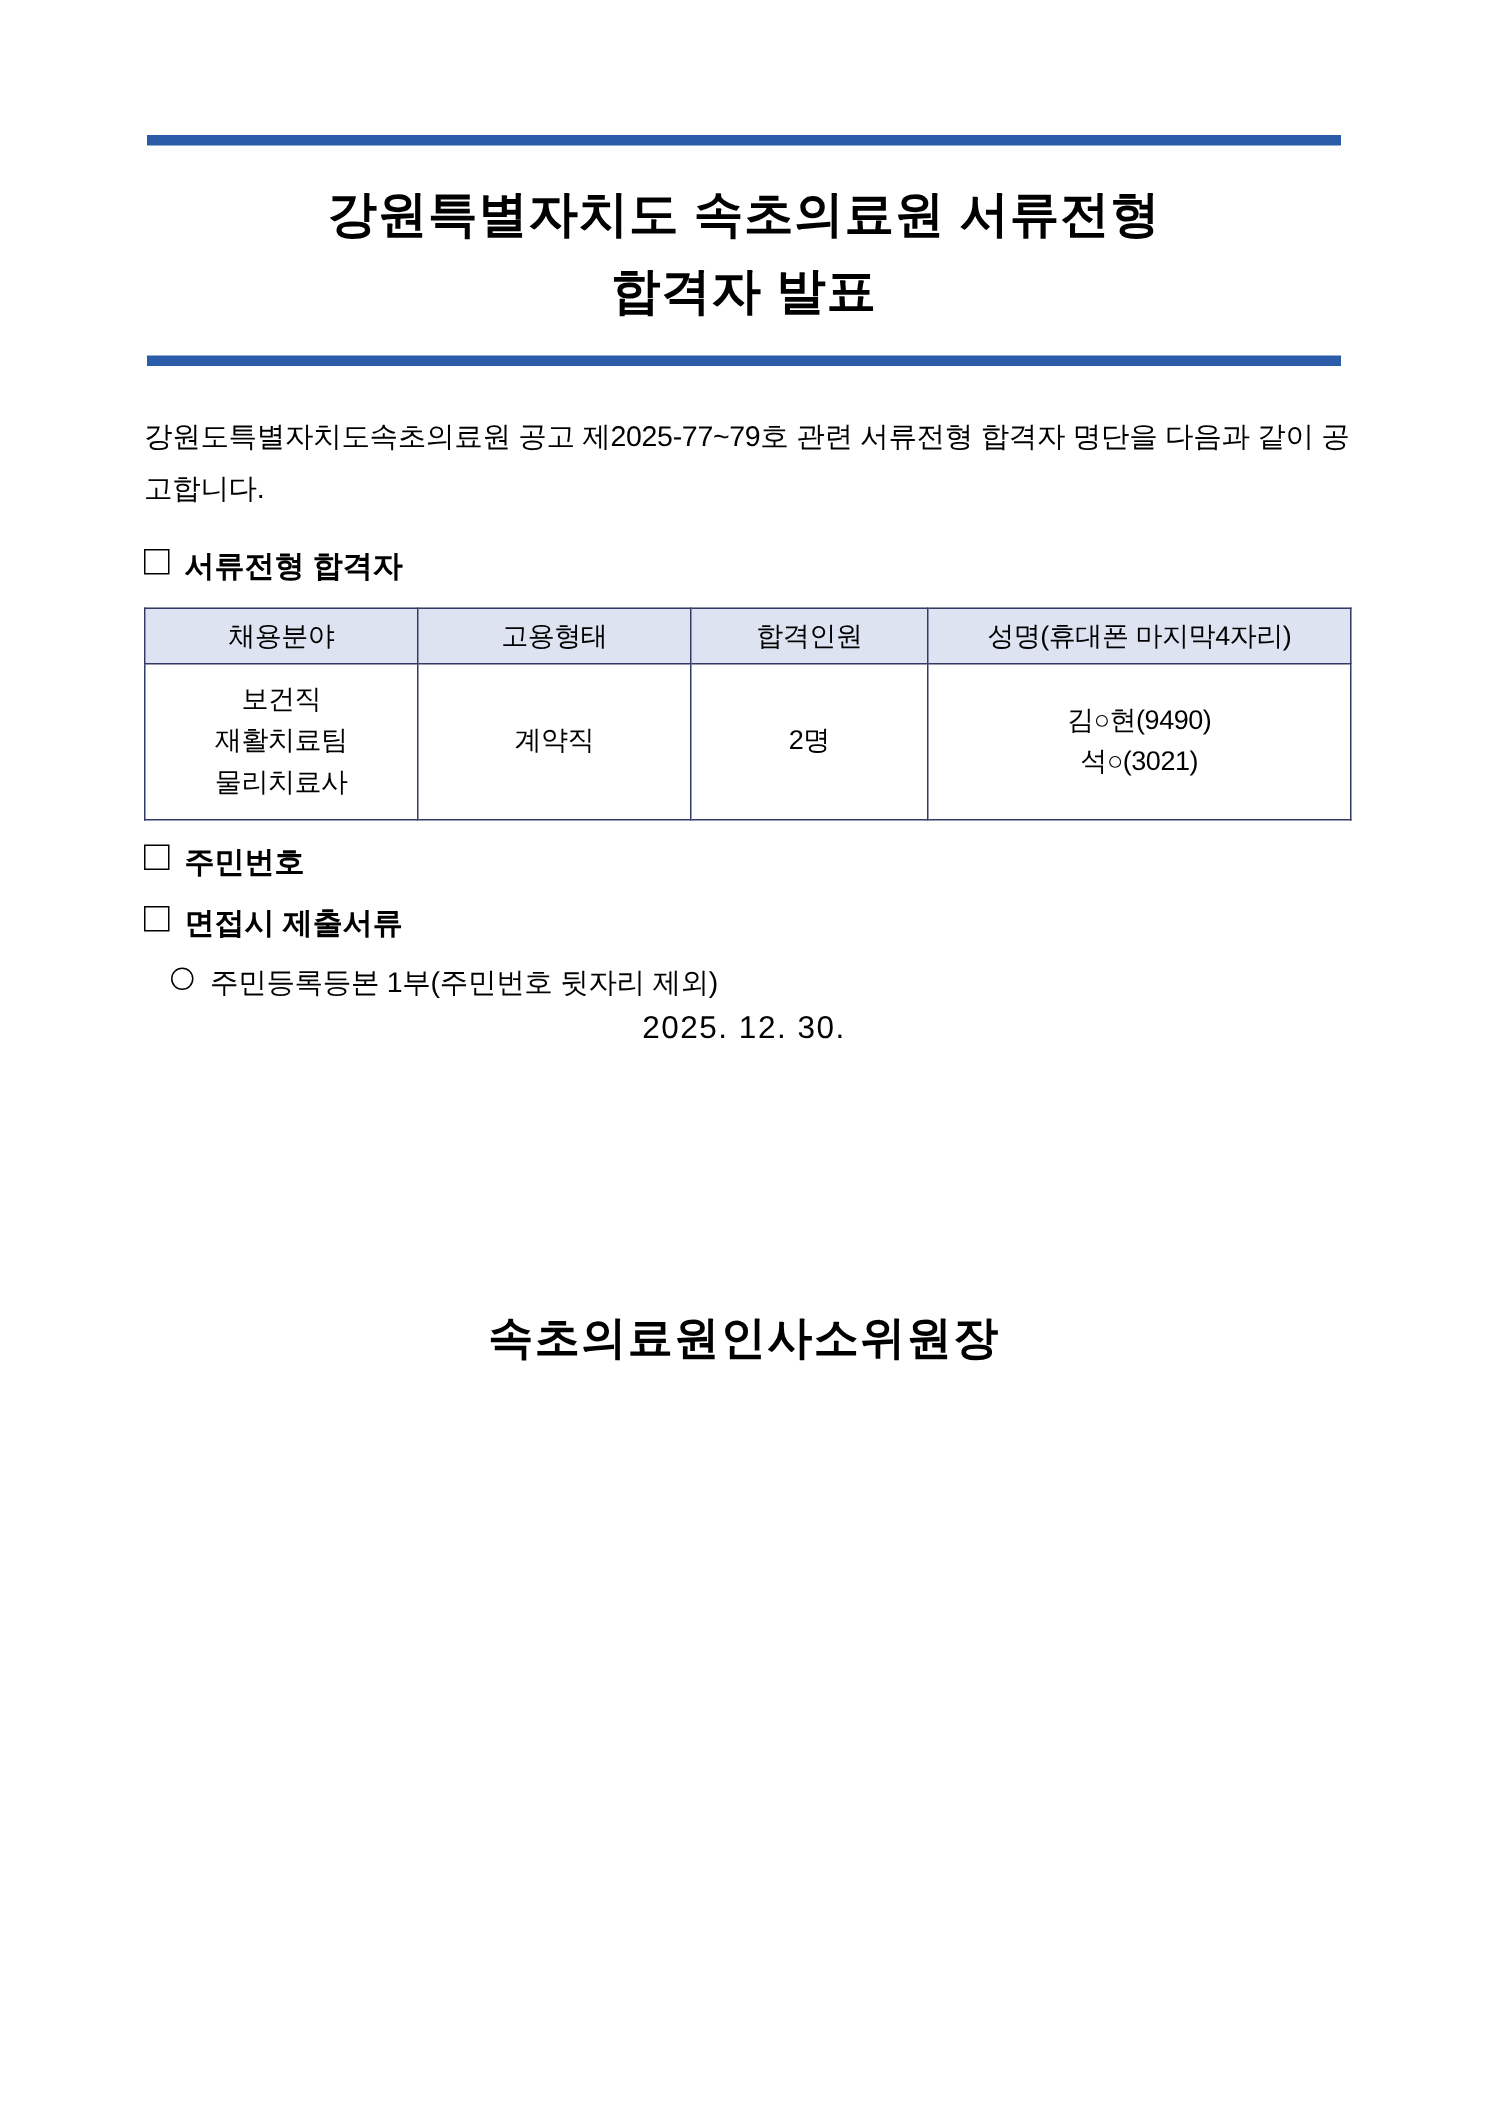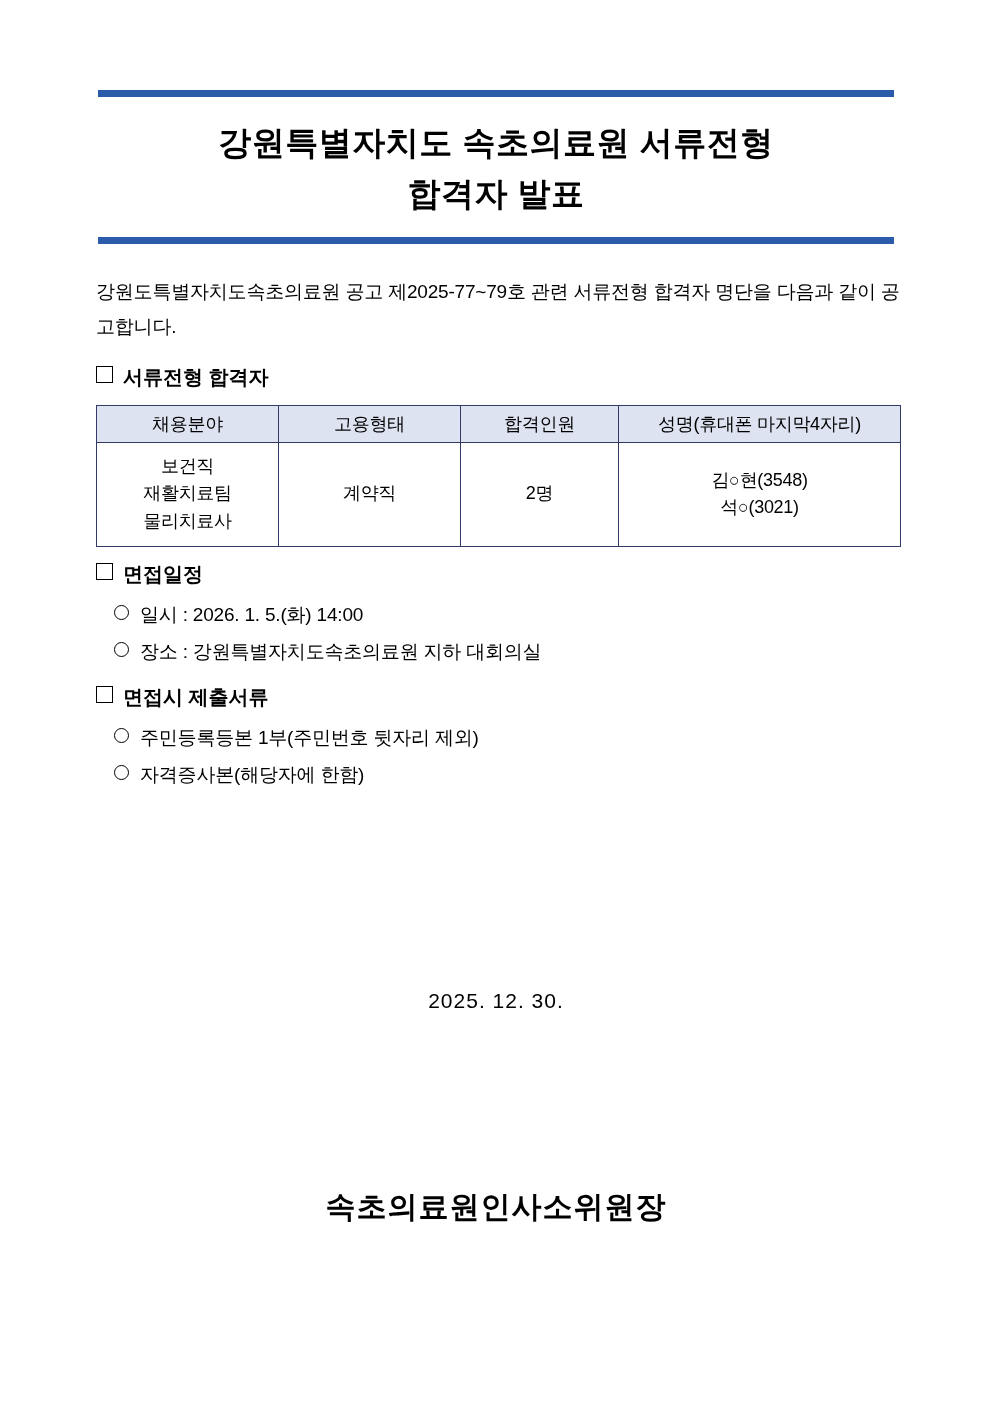--- a/index.html
+++ b/index.html
@@ -118,21 +118,20 @@
     border-radius: 50%;
     margin-right: 11px;
     vertical-align: 1px;
   }
 
   
   .date {
     text-align: center;
     font-size: 21px;
     letter-spacing: 1px;
-    margin-top: 196px;
   }
 
   
   .signature {
     text-align: center;
     font-size: 30px;
     font-weight: bold;
     letter-spacing: 1px;
     margin-top: 174px;
   }
@@ -170,39 +169,34 @@
         <th>성명(휴대폰 마지막4자리)</th>
       </tr>
     </thead>
     <tbody>
       <tr>
         <td>보건직
 재활치료팀
 물리치료사</td>
         <td>계약직</td>
         <td>2명</td>
-        <td>김○현(3548)
+        <td>김○현(9490)
 석○(3021)</td>
       </tr>
     </tbody>
   </table>
 
   <div class="section-head">
-    <span class="box"></span><span>면접일정</span>
+    <span class="box"></span><span>주민번호</span>
   </div>
-  <ul class="bullets">
-    <li><span class="circ"></span><span>일시 : 2026. 1. 5.(화) 14:00</span></li>
-    <li><span class="circ"></span><span>장소 : 강원특별자치도속초의료원 지하 대회의실</span></li>
-  </ul>
 
   <div class="section-head">
     <span class="box"></span><span>면접시 제출서류</span>
   </div>
   <ul class="bullets">
     <li><span class="circ"></span><span>주민등록등본 1부(주민번호 뒷자리 제외)</span></li>
-    <li><span class="circ"></span><span>자격증사본(해당자에 한함)</span></li>
   </ul>
 
   <div class="date">2025. 12. 30.</div>
 
   <div class="signature">속초의료원인사소위원장</div>
 
 </div>
 
 </body></html>

